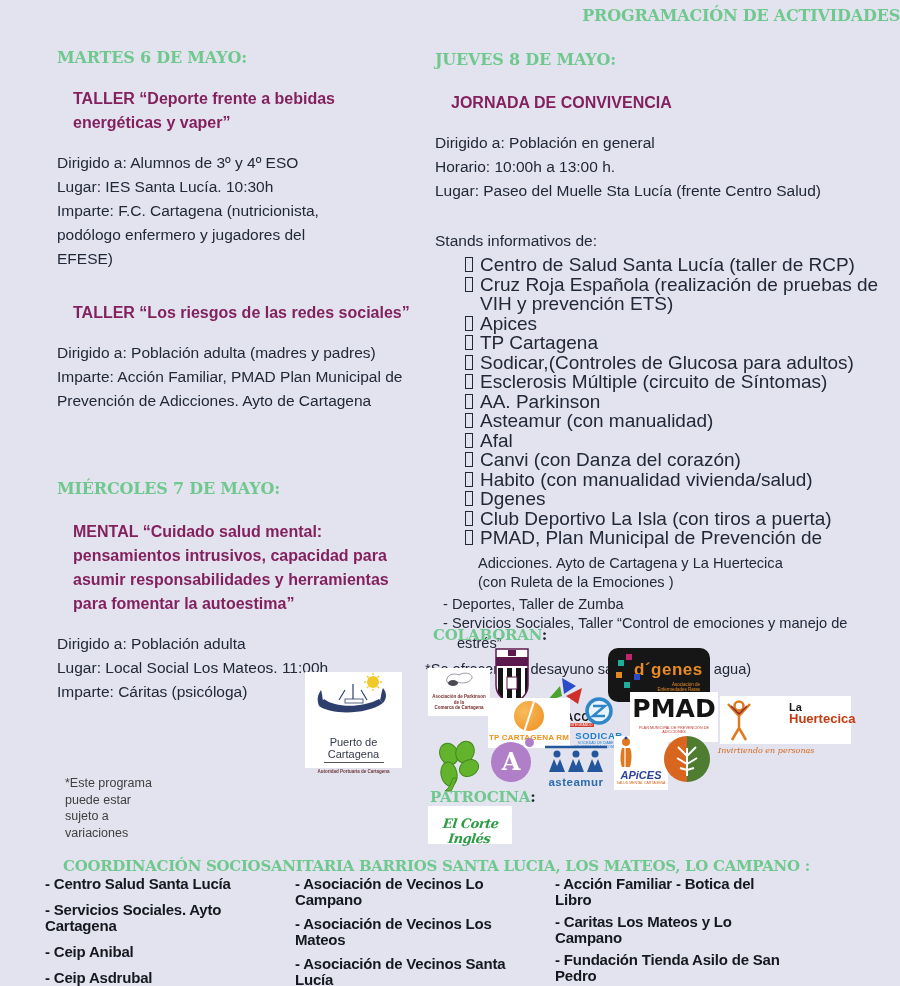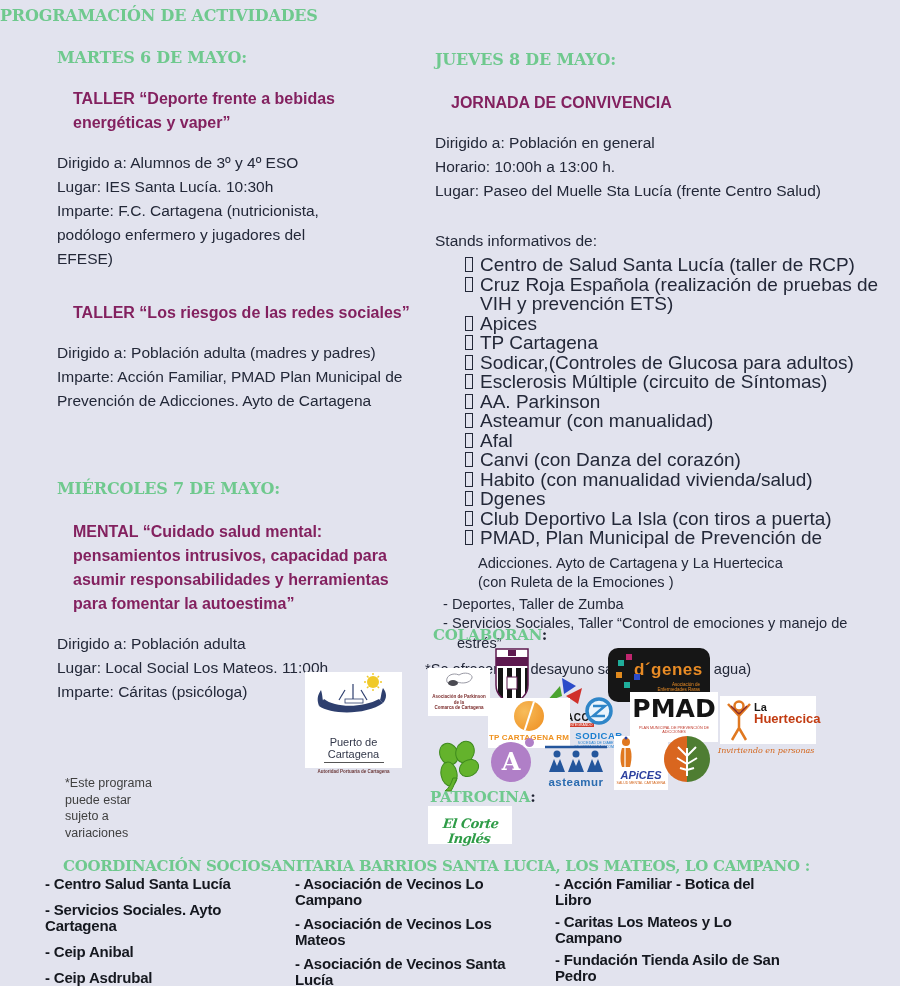--- a/index.html
+++ b/index.html
@@ -17,21 +17,21 @@
   .green-h{
     font-family:"DejaVu Serif", serif;
     font-weight:bold;
     color:#6fc98e;
     font-size:16px;
     letter-spacing:-0.2px;
     margin:0;
   }
   .page-title{
     position:absolute;top:6px;left:0;width:100%;
-    text-align:left;font-size:16px;
+    text-align:right;font-size:16px;
   }
   .purple-t{
     color:#83215f;font-weight:bold;font-size:16px;line-height:24px;margin:16px;
   }
   .body-line{font-size:15.5px;line-height:24px;}
   
   .col-left{position:absolute;left:57px;top:48px;width:380px;}
   .col-right{position:absolute;left:435px;top:50px;width:452px;}
   .ev{margin-top:20px;}
   .ev2{margin-top:30px;}
@@ -96,21 +96,21 @@
   .tp .tptxt{font-size:8px;font-weight:bold;color:#ef9220;margin-top:2px;letter-spacing:0.2px;}
   
   .sodicar{left:570px;top:696px;width:58px;height:53px;text-align:center;}
   .sodicar .stxt{font-size:9.5px;font-weight:bold;color:#1c7fd0;letter-spacing:0.5px;margin-top:0;}
   .sodicar .ssub{font-size:3.5px;line-height:4px;color:#1c7fd0;}
   
   .pmad{left:630px;top:692px;width:88px;height:50px;text-align:center;}
   .pmad .ptxt{font-family:"DejaVu Sans", sans-serif;font-size:25px;font-weight:900;color:#141414;letter-spacing:0px;line-height:34px;}
   .pmad .psub{font-size:3.8px;color:#c0392b;line-height:4px;}
   
-  .huert{left:720px;top:696px;width:96px;height:48px;}
+  .huert{left:720px;top:696px;width:96px;height:48px;padding-left:35px;}
   .huert .hla{font-size:11px;font-weight:bold;color:#1a1a1a;line-height:10px;margin:6px 0 0 34px;}
   .huert .hname{font-size:13px;font-weight:bold;color:#c23b11;line-height:13px;margin-left:34px;}
   .huert-tag{left:718px;top:746px;width:100px;font-size:8px;color:#d4671d;font-style:italic;font-family:"DejaVu Serif", serif;}
   
   .clover{left:433px;top:740px;width:48px;height:52px;}
   
   .afal{left:488px;top:738px;width:46px;height:50px;}
   .afal .acirc{width:40px;height:40px;border-radius:50%;background:#b07fc7;position:relative;margin:4px auto;}
   .afal .acirc span{position:absolute;left:0;top:5px;width:100%;text-align:center;color:#fff;font-size:24px;font-weight:bold;font-family:"DejaVu Serif", serif;}
   .afal .adot{position:absolute;right:0px;top:0px;width:9px;height:9px;border-radius:50%;background:#b07fc7;}

